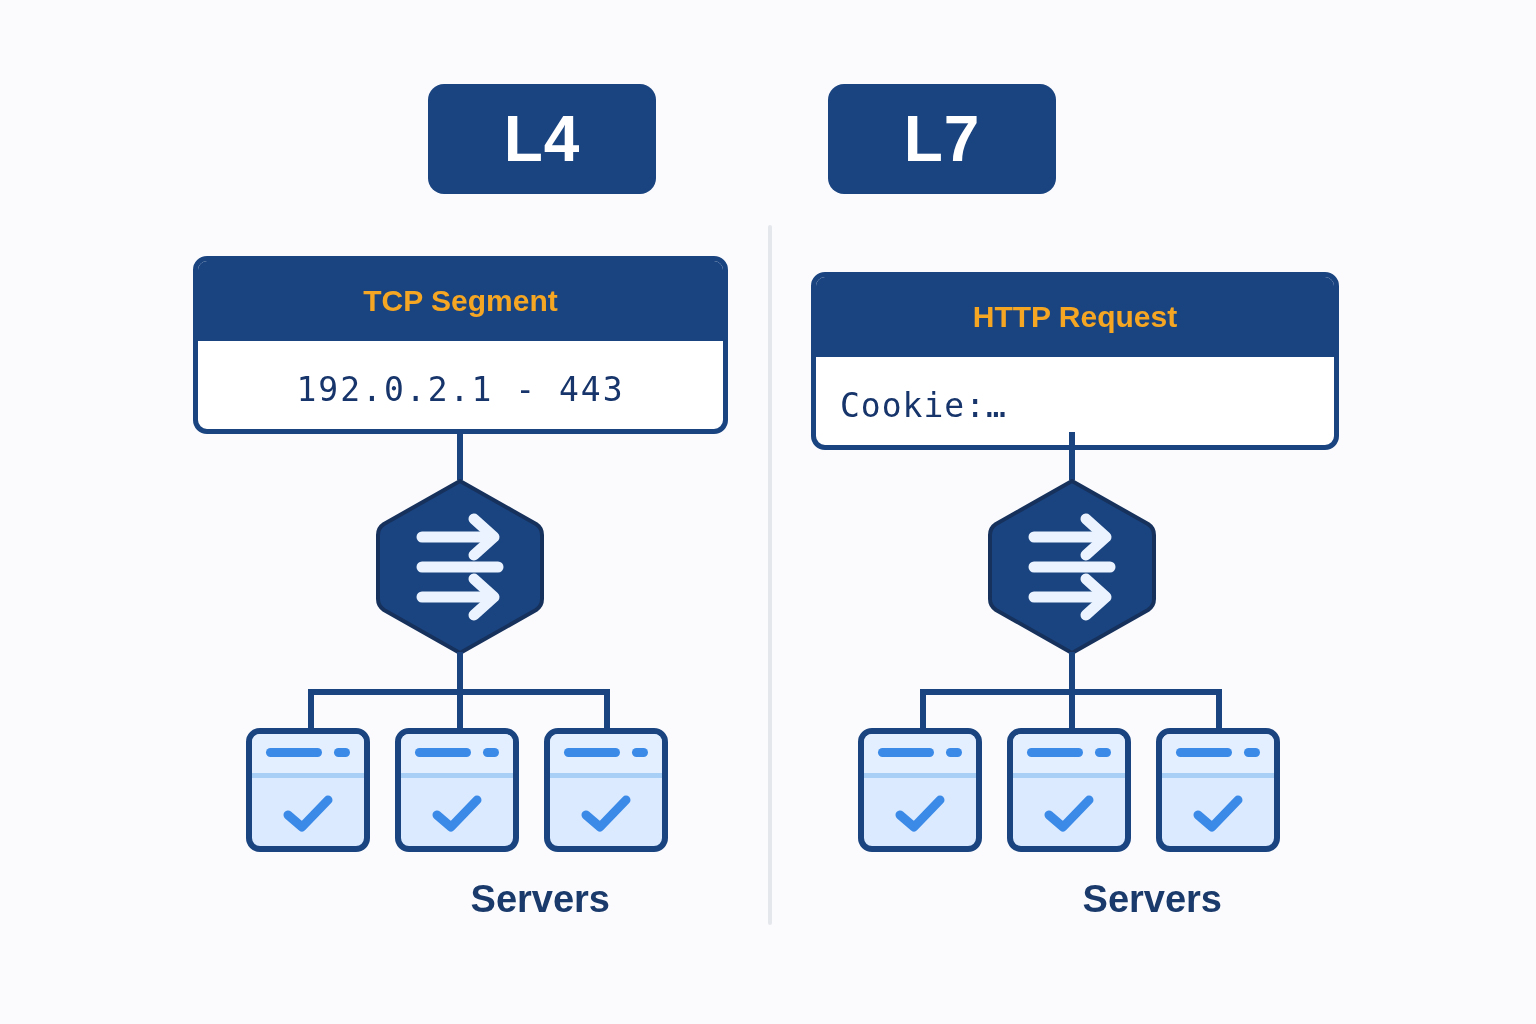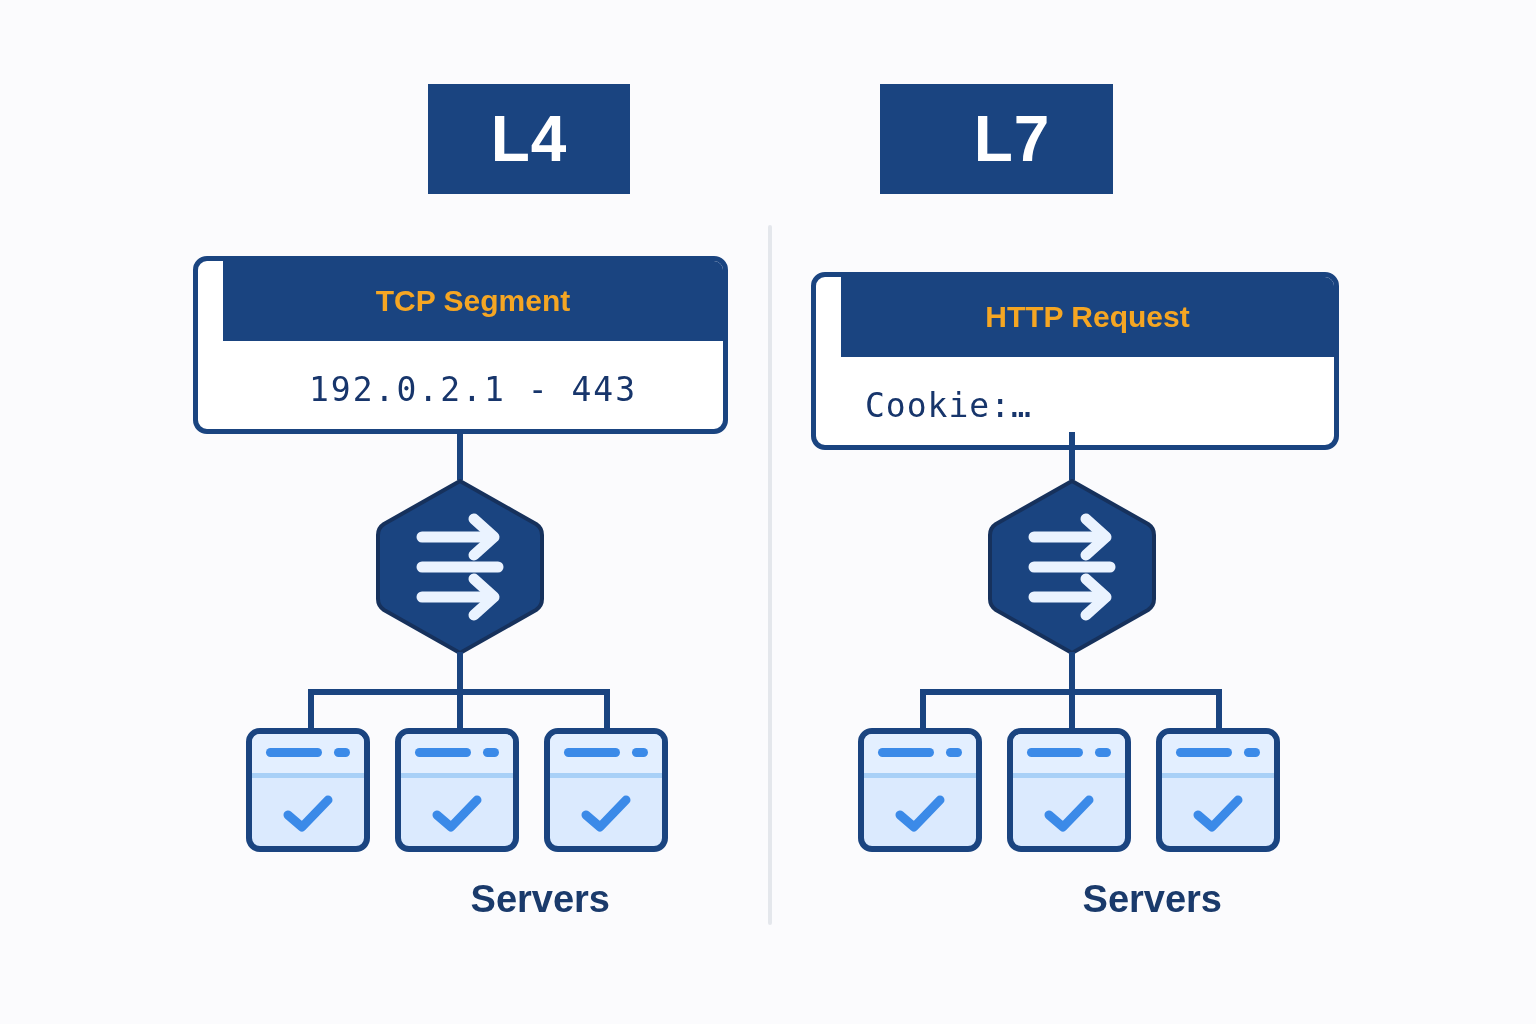--- a/index.html
+++ b/index.html
@@ -17,41 +17,40 @@
     position:absolute;
     left:768px;top:225px;
     width:4px;height:700px;
     background:#e4e7ec;
     border-radius:2px;
   }
 
   
   .badge{
     position:absolute;
-    width:202px;height:110px;
+    width:228px;height:110px;
     background:#1a4480;
-    border-radius:0;
+    border-radius:16px;
     display:flex;align-items:center;justify-content:center;
     color:#ffffff;
     font-size:64px;
     font-weight:bold;
     letter-spacing:1px;
   }
   .badge.l4{left:428px;top:84px;}
-  .badge.l7{left:880px;top:84px;padding-left:31px;}
+  .badge.l7{left:828px;top:84px;}
 
   
   .packet{
     position:absolute;
     border:5px solid #1a4480;
     border-radius:14px;
     background:#ffffff;
     box-sizing:border-box;
     overflow:hidden;
-    padding-left:25px;
   }
   .packet.left{left:193px;top:256px;width:535px;height:178px;}
   .packet.right{left:811px;top:272px;width:528px;height:178px;}
   .packet-head{
     height:80px;
     background:#1a4480;
     display:flex;align-items:center;justify-content:center;
     color:#f5a623;
     font-size:30px;
     font-weight:bold;

